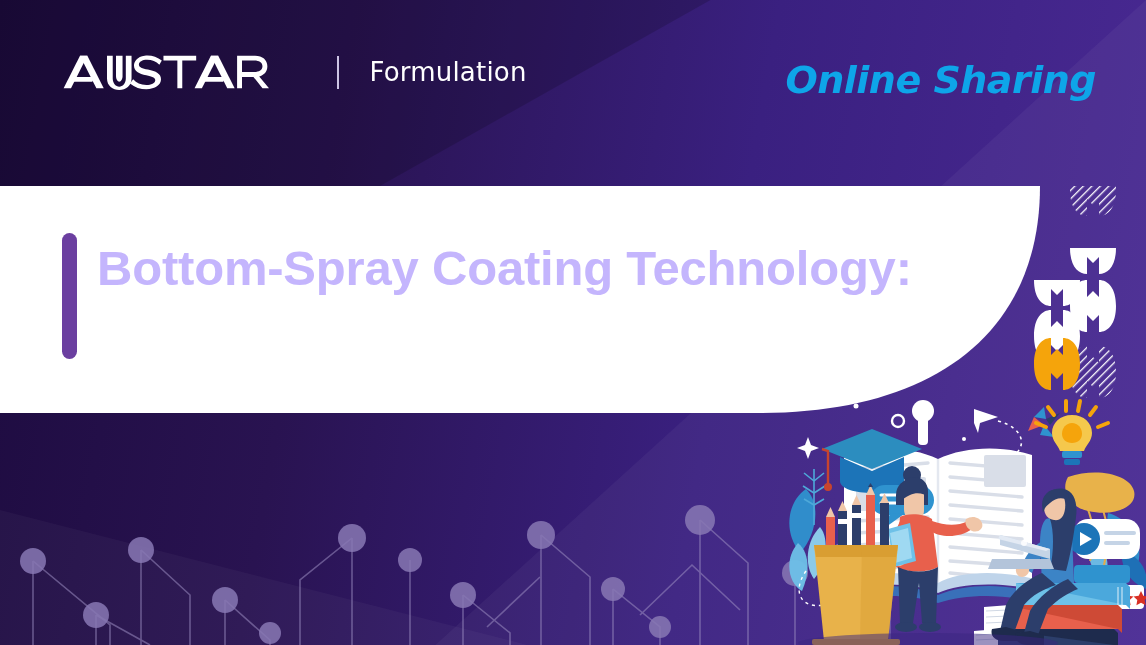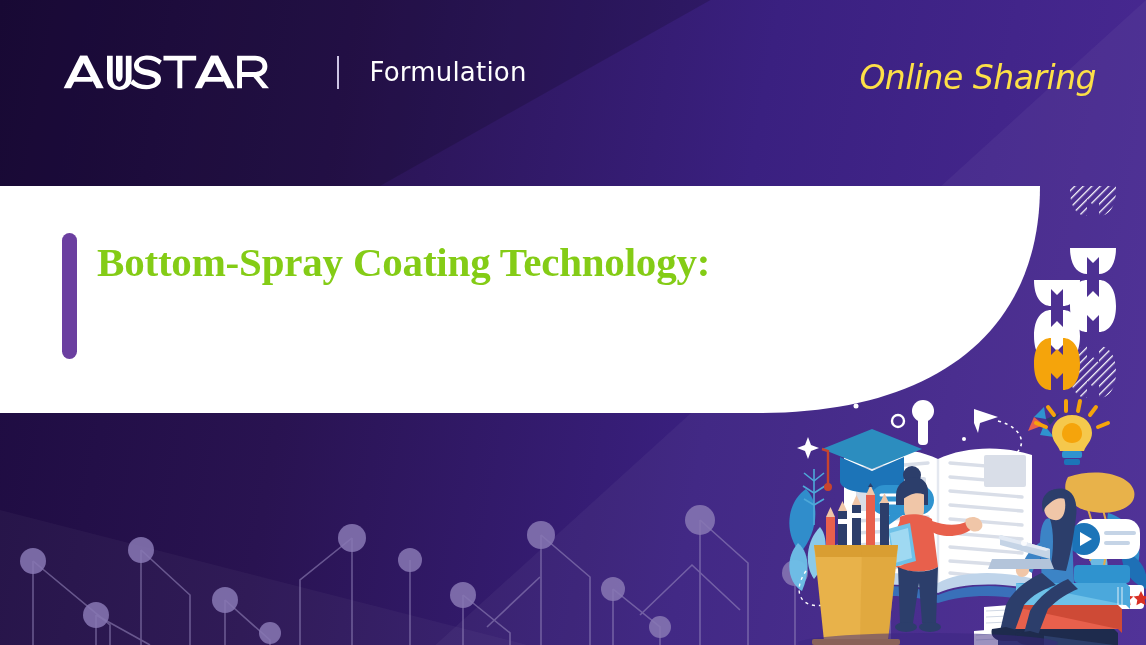--- a/index.html
+++ b/index.html
@@ -29,35 +29,35 @@
   .circuit{position:absolute;left:0;bottom:0;width:100%;height:280px;}
 
   
   .header{position:absolute;left:0;top:0;width:100%;height:186px;}
   .logo-wrap{position:absolute;left:62px;top:54px;display:flex;align-items:center;gap:8px;}
   .logo-mark{height:36px;display:block;}
   .logo-div{width:2px;height:33px;background:#cdc4e4;margin:0 22px 0 22px;}
   .logo-sub{color:#ffffff;font-size:26px;letter-spacing:.2px;font-weight:400;
     font-family:"DejaVu Sans","Liberation Sans",sans-serif;}
   .online-sharing{position:absolute;right:50px;top:58px;
-    color:#fde047;font-size:33px;font-weight:400;font-style:italic;
+    color:#0ea5e9;font-size:38px;font-weight:700;font-style:italic;
     letter-spacing:-0.5px;
     font-family:"DejaVu Sans","Liberation Sans",sans-serif;}
 
   
   .card{position:absolute;left:0;top:186px;width:1040px;height:227px;
     background:#ffffff;
     -webkit-clip-path:path("M0,0 L1040,0 Q1040,0 1040,0 L1040,0 C1040,150 930,227 760,227 L0,227 Z");
             clip-path:path("M0,0 L1040,0 C1040,150 930,227 760,227 L0,227 Z");}
   .card-bar{position:absolute;left:62px;top:233px;width:15px;height:126px;
     background:#6B3FA0;border-radius:8px;}
   .card-title{position:absolute;left:97px;top:232px;width:850px;
-    color:#84cc16;font-size:41px;line-height:1.47;font-weight:700;
+    color:#c4b5fd;font-size:49px;line-height:1.47;font-weight:700;
     letter-spacing:-0.2px;
-    font-family:Liberation Serif, serif;}
+    font-family:Liberation Sans, sans-serif;}
   .card-title .ln{display:block;white-space:nowrap;}
 
   
   .decor{position:absolute;right:0;top:186px;width:120px;height:225px;}
 
   
   .illus{position:absolute;right:-4px;bottom:0;width:372px;height:252px;}
 </style>
 </head>
 <body>

